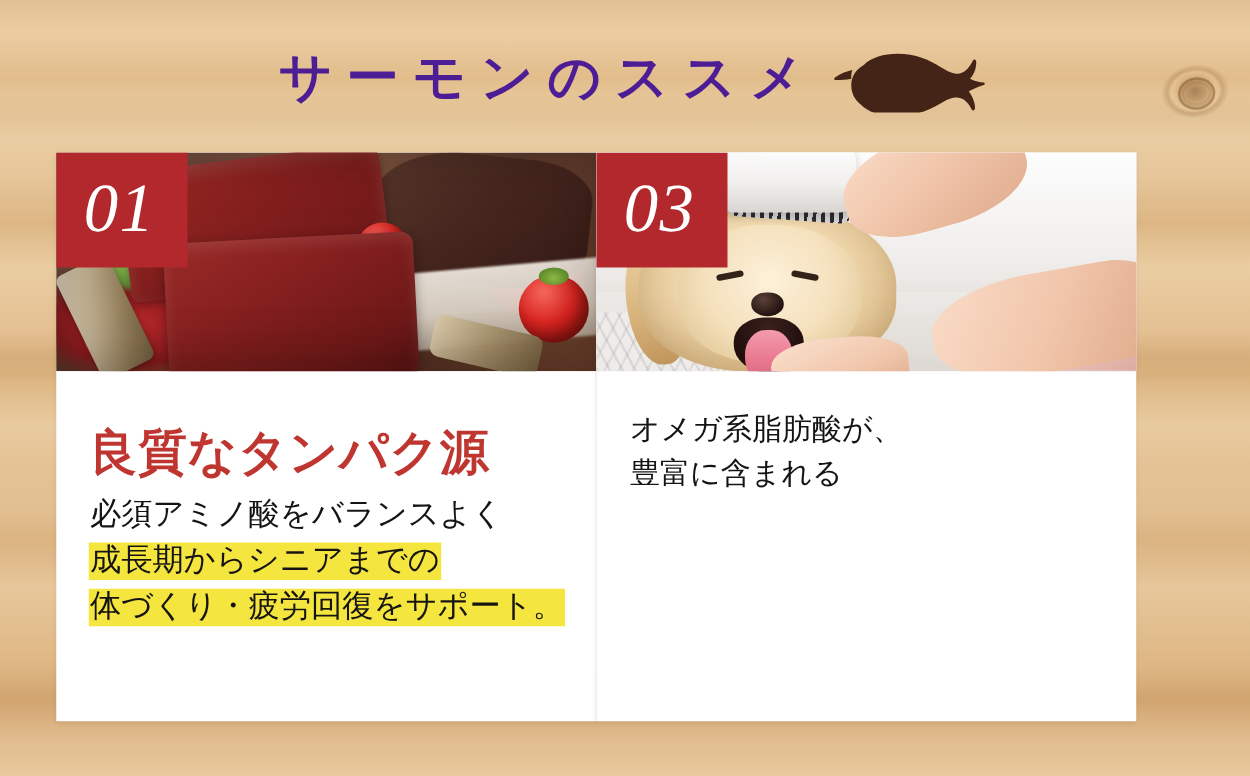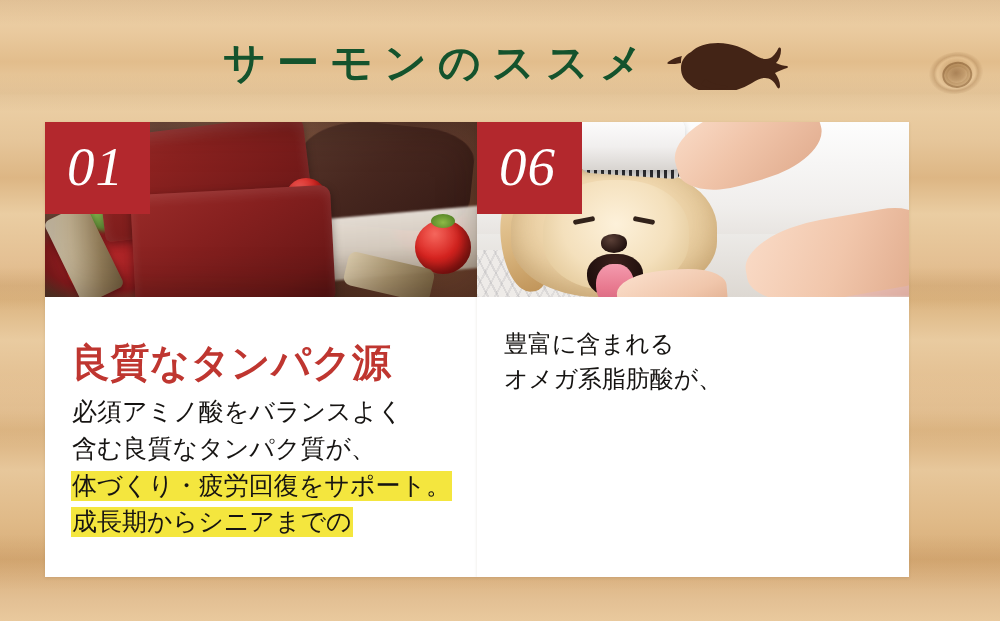--- a/index.html
+++ b/index.html
@@ -98,21 +98,21 @@
     width: 1000px;
     height: 62px;
     display: flex;
     align-items: center;
     justify-content: center;
   }
   .title-text {
     font-family: "Liberation Serif", "DejaVu Serif", serif;
     font-size: 42px;
     font-weight: 700;
-    color: #14532d;
+    color: #4c1d95;
     letter-spacing: 11px;
     line-height: 1;
     white-space: nowrap;
     text-indent: 11px;
   }
   .fish-icon {
     display: block;
     width: 128px;
     height: 54px;
     margin-left: 6px;
@@ -444,23 +444,22 @@
         </div>
         <div class="card-num">
           <span>01</span>
         </div>
       </div>
 
       <div class="card-body">
         <h2 class="card-heading">良質なタンパク源</h2>
         <ul class="card-lines">
           <li><span>必須アミノ酸をバランスよく</span></li>
-          <li><span>含む良質なタンパク質が、</span></li>
+          <li class="hl"><span>成長期からシニアまでの</span></li>
           <li class="hl"><span>体づくり・疲労回復をサポート。</span></li>
-          <li class="hl"><span>成長期からシニアまでの</span></li>
         </ul>
       </div>
     </div>
 
     <div class="card card-2">
       <div class="card-photo">
         <div class="photo-dog">
           <div class="pd pd-wall"></div>
           <div class="pd pd-floor"></div>
           <div class="pd pd-rug"></div>
@@ -475,26 +474,26 @@
           <div class="pd pd-eye-r"></div>
           <div class="pd pd-nose"></div>
           <div class="pd pd-mouth"></div>
           <div class="pd pd-tongue"></div>
           <div class="pd pd-hand-chin"></div>
           <div class="pd pd-brush-teeth"></div>
           <div class="pd pd-brush-body"></div>
           <div class="pd pd-hand-top"></div>
         </div>
         <div class="card-num">
-          <span>06</span>
+          <span>03</span>
         </div>
       </div>
 
       <div class="card-body">
         <ul class="card-lines">
+          <li><span>オメガ系脂肪酸が、</span></li>
           <li><span>豊富に含まれる</span></li>
-          <li><span>オメガ系脂肪酸が、</span></li>
         </ul>
       </div>
     </div>
 
   </div>
 </div>
 
 </body></html>

